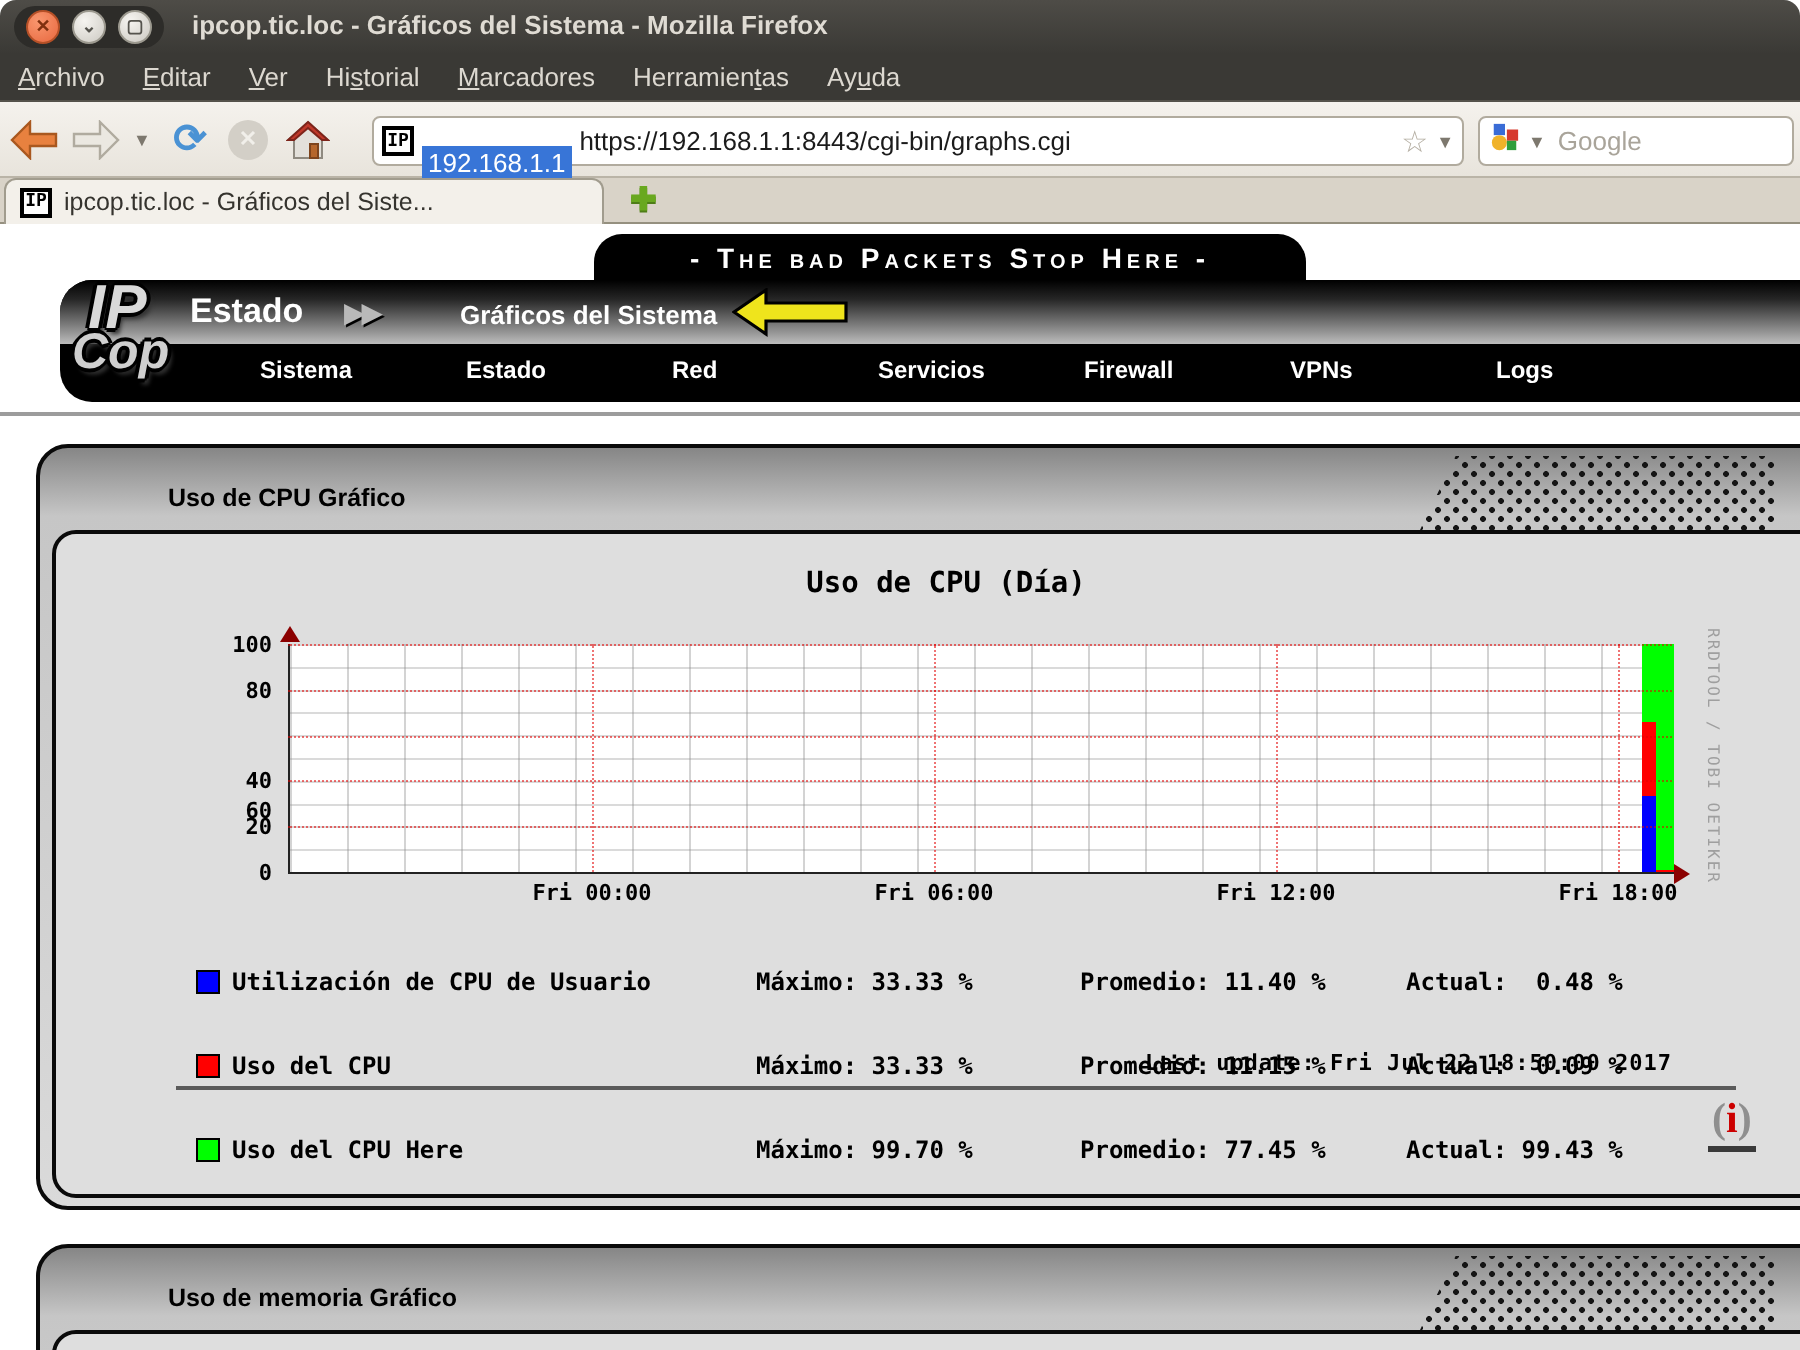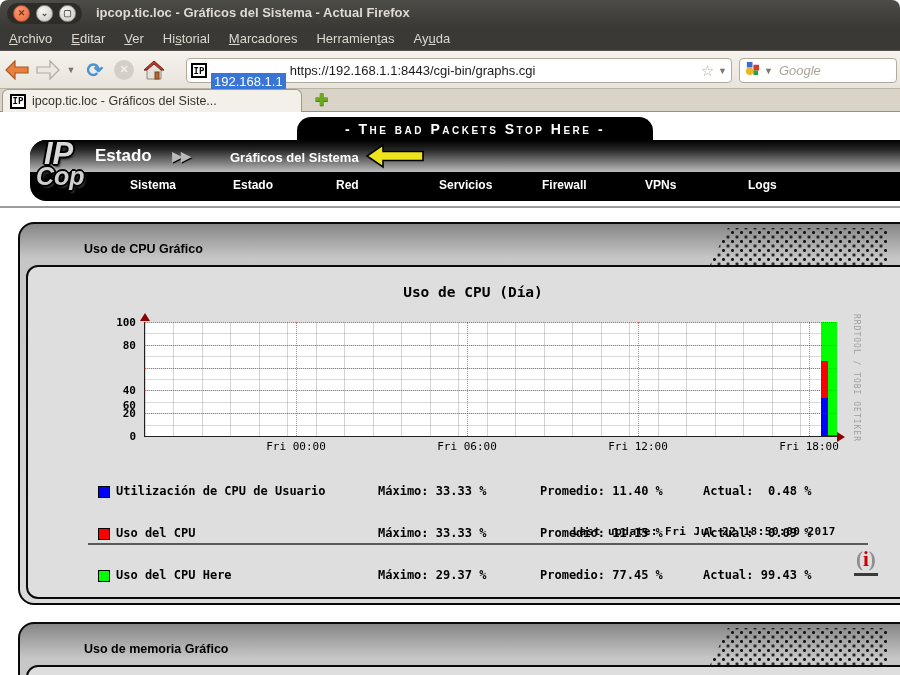--- a/index.html
+++ b/index.html
@@ -35,21 +35,21 @@
     display:flex;align-items:center;justify-content:center;
     font:bold 9px "DejaVu Sans Mono",monospace;color:#000;flex:0 0 auto;}
   .url-sel{background:#3875d7;color:#fff;padding:1px 3px;margin-top:21px;}
   .url-rest{white-space:nowrap;overflow:hidden;}
   .urlbar .spacer{flex:1;}
   .star{color:#b5afa3;font-size:15px;}
   .searchbox{position:absolute;right:3px;top:7px;width:158px;height:25px;background:#fff;
     border:1px solid #b1ab9e;border-radius:4px;display:flex;align-items:center;
     padding:0 5px;box-sizing:border-box;gap:4px;}
   .searchbox input{border:none;outline:none;width:100px;font-size:13px;color:#333;
-    font-family:"Liberation Sans",sans-serif;background:transparent;font-style:italic;}
+    font-family:"Liberation Sans",sans-serif;background:transparent;}
   .searchbox input::placeholder{color:#a9a49a;}
   
   .tabbar{position:absolute;top:89px;left:0;right:0;height:23px;background:#d9d3c8;
     border-bottom:1px solid #95907f;box-sizing:border-box;}
   .tab{position:absolute;left:2px;top:0;width:300px;height:23px;background:#f3f0ea;
     border:1px solid #a19c8e;border-bottom:none;border-radius:6px 6px 0 0;
     display:flex;align-items:center;gap:6px;padding:0 7px;box-sizing:border-box;
     font-size:12.5px;color:#35332e;}
   .newtab{position:absolute;left:315px;top:1px;font-size:16px;font-weight:bold;color:#69a81f;
     text-shadow:0 1px 0 #4e7d17;}
@@ -96,28 +96,28 @@
   .plot{position:absolute;left:56px;top:40px;width:692px;height:114px;background:#fff;
     border-left:1px solid #222;border-bottom:1px solid #222;
     background-image:
       repeating-linear-gradient(to right,rgba(140,140,140,.38) 0 1px,transparent 1px 28.5px),
       repeating-linear-gradient(to bottom,rgba(140,140,140,.32) 0 1px,transparent 1px 11.4px);}
   .yarrow{position:absolute;left:52px;top:31px;width:0;height:0;
     border-left:5px solid transparent;border-right:5px solid transparent;border-bottom:8px solid #8b0000;}
   .xarrow{position:absolute;left:749px;top:150px;width:0;height:0;
     border-top:5px solid transparent;border-bottom:5px solid transparent;border-left:8px solid #8b0000;}
   .ytick{position:absolute;left:0;width:48px;text-align:right;font-size:11px;font-weight:600;}
-  .xtick{position:absolute;top:158px;width:80px;text-align:center;font-size:11px;font-weight:400;}
+  .xtick{position:absolute;top:158px;width:80px;text-align:center;font-size:11px;font-weight:700;}
   .hgrid{position:absolute;left:56px;width:692px;height:0;border-top:1px dotted rgba(225,0,0,.55);}
   .vgrid{position:absolute;top:40px;height:114px;width:0;border-left:1px dotted rgba(225,0,0,.55);}
   .bar-seg{position:absolute;}
   .watermark{position:absolute;left:764px;top:32px;height:130px;writing-mode:vertical-rl;
     font-size:8px;letter-spacing:1px;color:#9f9f9f;}
   .legend{position:absolute;left:10px;top:174px;font-size:12px;font-weight:600;white-space:pre;}
-  .leg-row{display:flex;align-items:flex-end;height:14px;}
+  .leg-row{display:flex;align-items:center;height:14px;}
   .swatch{width:10px;height:10px;border:1px solid #000;margin-right:6px;flex:0 0 auto;}
   .leg-name{width:262px;}
   .leg-max{width:162px;}
   .leg-avg{width:163px;}
   .last-update{position:absolute;left:0;top:243px;width:748px;text-align:right;
     font-size:11px;font-weight:bold;letter-spacing:.5px;}
   .separator{position:absolute;left:0;top:261px;width:780px;height:2px;background:#5a5a5a;}
   .info-link{position:absolute;left:826px;top:280px;font-size:21px;font-weight:bold;
     border-bottom:3px solid #3a3a3a;padding:0 2px 1px 2px;text-decoration:none;cursor:pointer;
     font-family:"Liberation Serif",serif;}
@@ -126,21 +126,21 @@
 </style>
 </head>
 <body>
 
 <div class="titlebar">
   <div class="winbtns">
     <span class="wbtn close">✕</span>
     <span class="wbtn minmax">⌄</span>
     <span class="wbtn minmax">▢</span>
   </div>
-  <div class="title-text">ipcop.tic.loc - Gráficos del Sistema - Actual Firefox</div>
+  <div class="title-text">ipcop.tic.loc - Gráficos del Sistema - Mozilla Firefox</div>
 </div>
 
 <div class="menubar">
   <span><u>A</u>rchivo</span>
   <span><u>E</u>ditar</span>
   <span><u>V</u>er</span>
   <span>Hi<u>s</u>torial</span>
   <span><u>M</u>arcadores</span>
   <span>Herramien<u>t</u>as</span>
   <span>Ay<u>u</u>da</span>
@@ -261,21 +261,21 @@
           <div class="leg-row">
             <span class="swatch" style="background-color: rgb(255, 0, 0);"></span>
             <span class="leg-name">Uso del CPU</span>
             <span class="leg-max">Máximo: 33.33 %</span>
             <span class="leg-avg">Promedio: 11.15 %</span>
             <span class="leg-cur">Actual:  0.09 %</span>
           </div>
           <div class="leg-row">
             <span class="swatch" style="background-color: rgb(0, 255, 0);"></span>
             <span class="leg-name">Uso del CPU Here</span>
-            <span class="leg-max">Máximo: 29.37 %</span>
+            <span class="leg-max">Máximo: 99.70 %</span>
             <span class="leg-avg">Promedio: 77.45 %</span>
             <span class="leg-cur">Actual: 99.43 %</span>
           </div>
         </div>
 
         <div class="last-update">Last update: Fri Jul 22 18:50:00 2017</div>
         <div class="separator"></div>
       <div class="ytick" style="top: 148px;">0</div>
           <div class="ytick" style="top: 125.2px;">20</div>
           <div class="hgrid" style="top: 131.2px;"></div>

